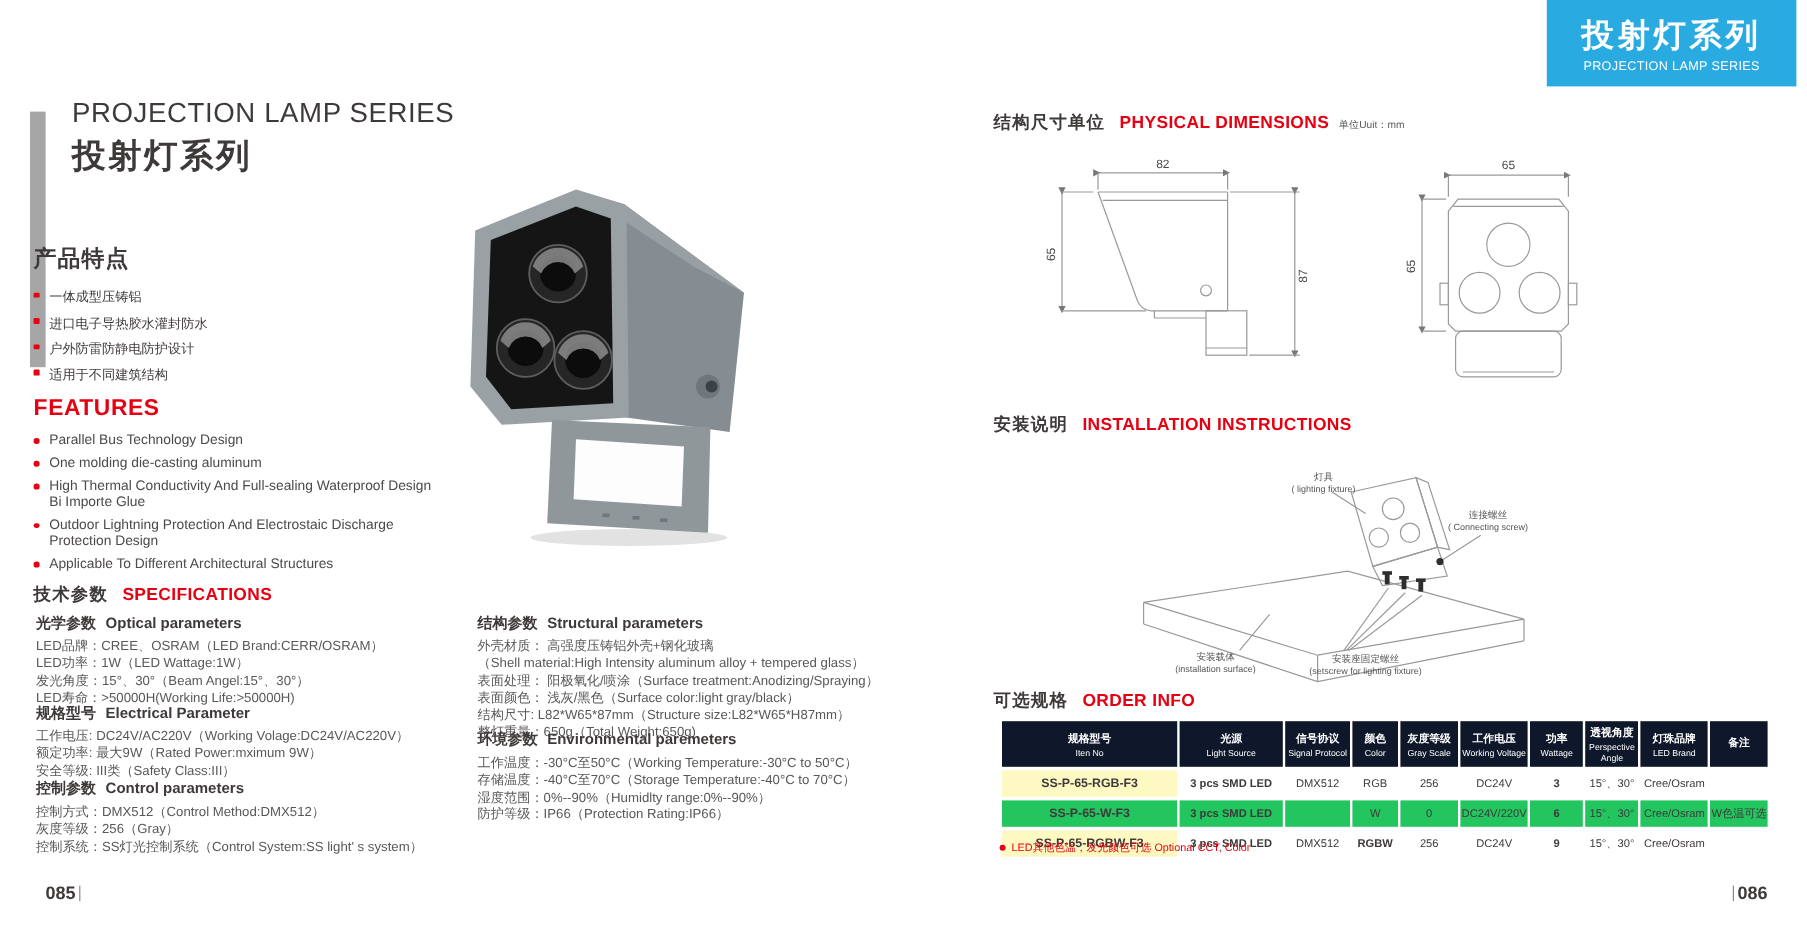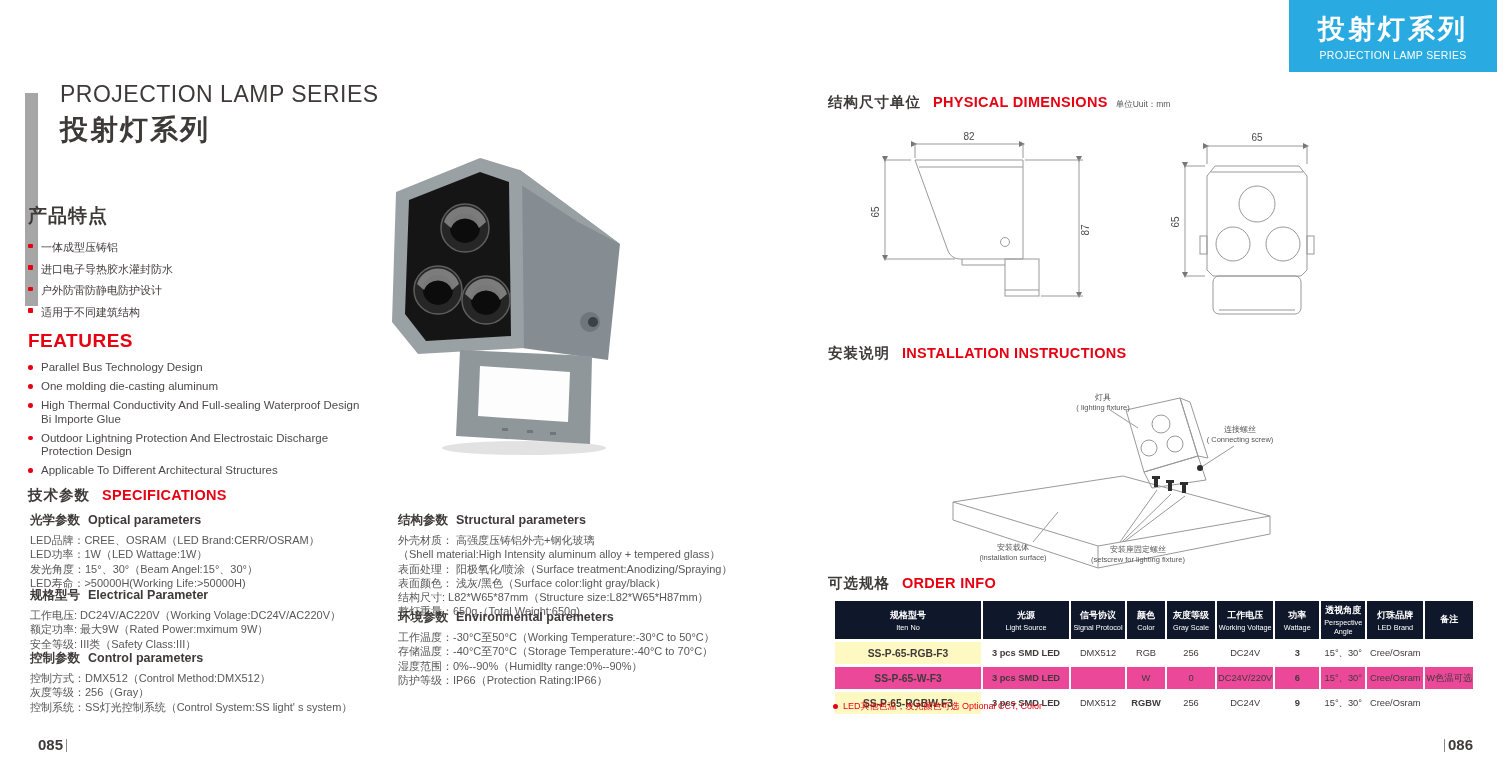--- a/index.html
+++ b/index.html
@@ -58,21 +58,21 @@
 
   
   .order-table { border-collapse:separate; border-spacing:2px 3px; table-layout:fixed; }
   .order-table th { background:#0f172a; color:#fff; font-weight:normal; vertical-align:middle;
     padding:3px 1px; height:33px; }
   .order-table th .cn { display:block; font-size:9px; font-weight:bold; }
   .order-table th .en { display:block; font-size:7.3px; margin-top:1px; }
   .order-table td { font-size:9.3px; color:#3e3a39; text-align:center; background:#fff;
     padding:0 1px; height:22px; vertical-align:middle; }
   .order-table td.model-cell { background:#fef9c3; font-weight:bold; font-size:10.3px; }
-  .order-table tr.shade td { background:#ec4899;text-align:center; }
+  .order-table tr.shade td { background:#22c55e;text-align:center; }
   .order-table td.b { font-weight:bold; }
 
   .order-note { color:#e60012; font-size:9px; }
   .order-note .dot { display:inline-block; width:5px; height:5px; border-radius:50%;
     background:#e60012; margin-right:5px; vertical-align:middle; }
 
   
   .footer-num { font-size:15px; font-weight:bold; color:#3e3a39; }
   .footer-div { display:inline-block; width:1px; height:13px; background:#8a8a8a;
     vertical-align:-2px; margin:0 3px; }

